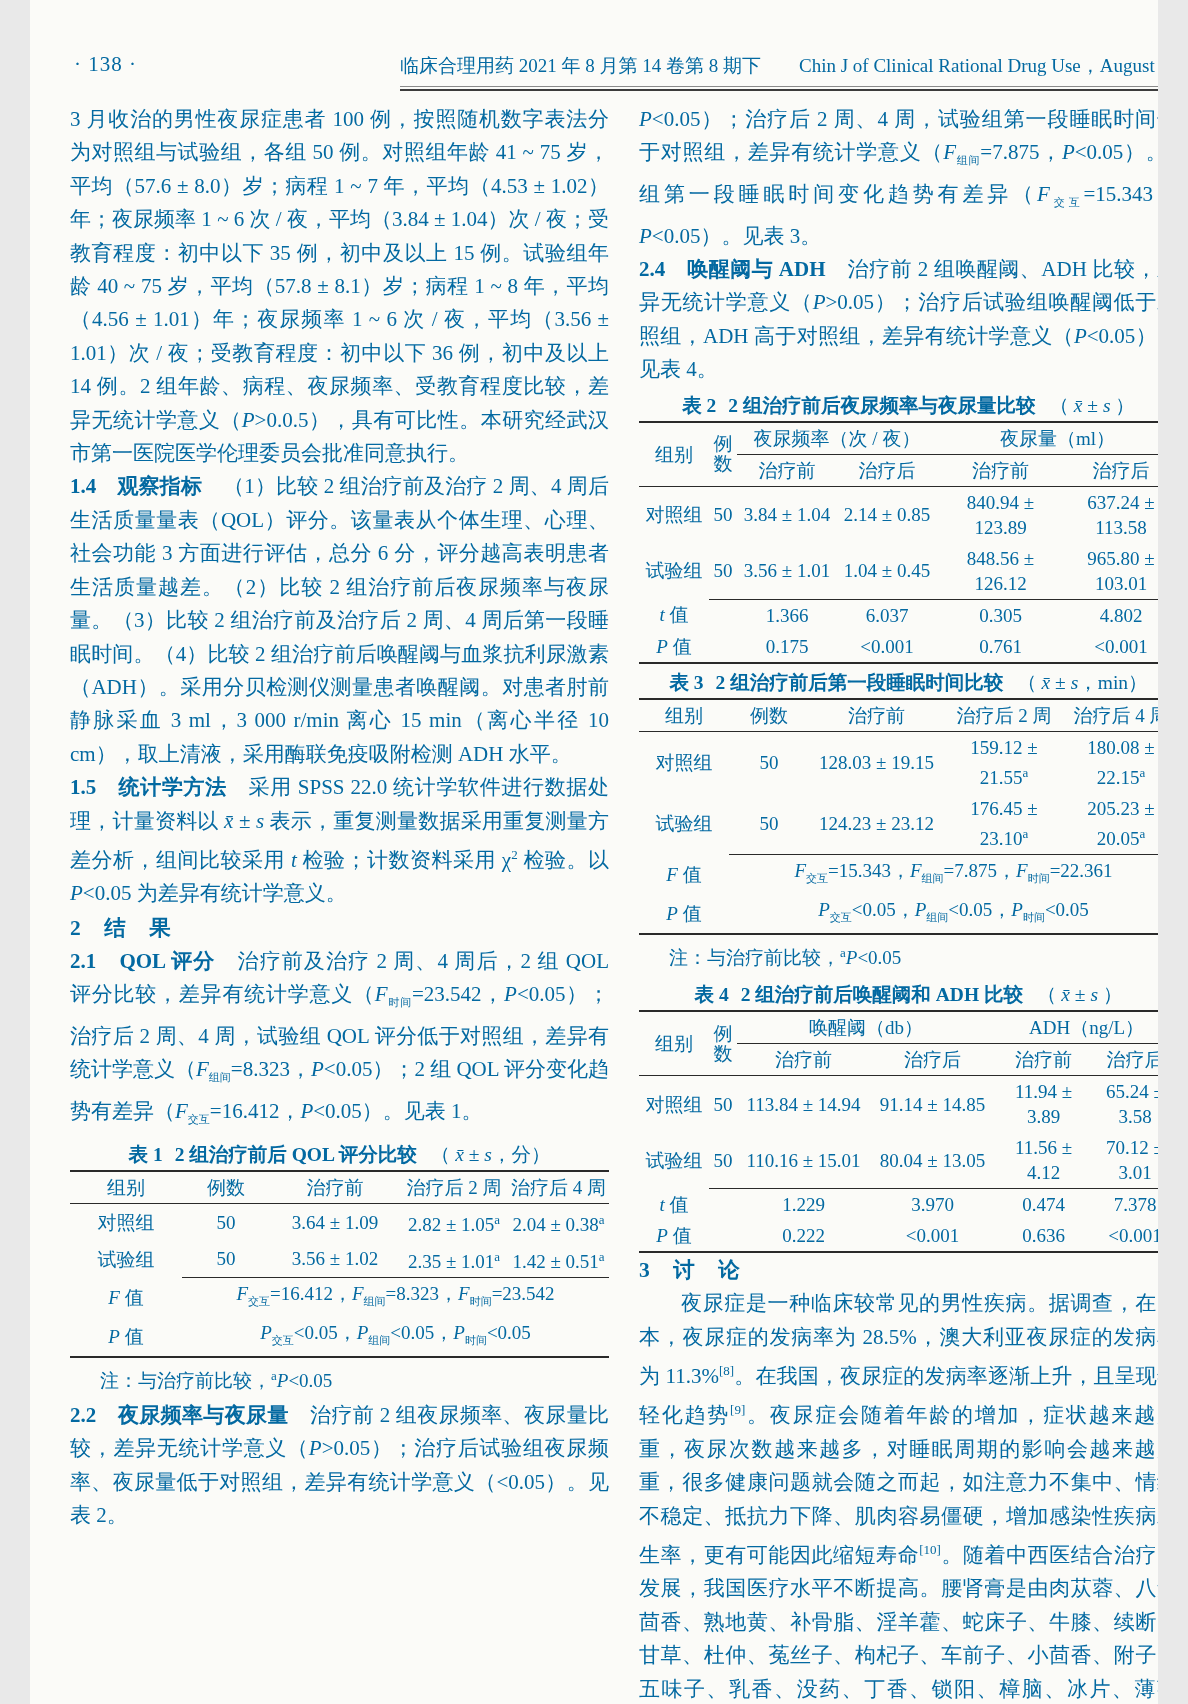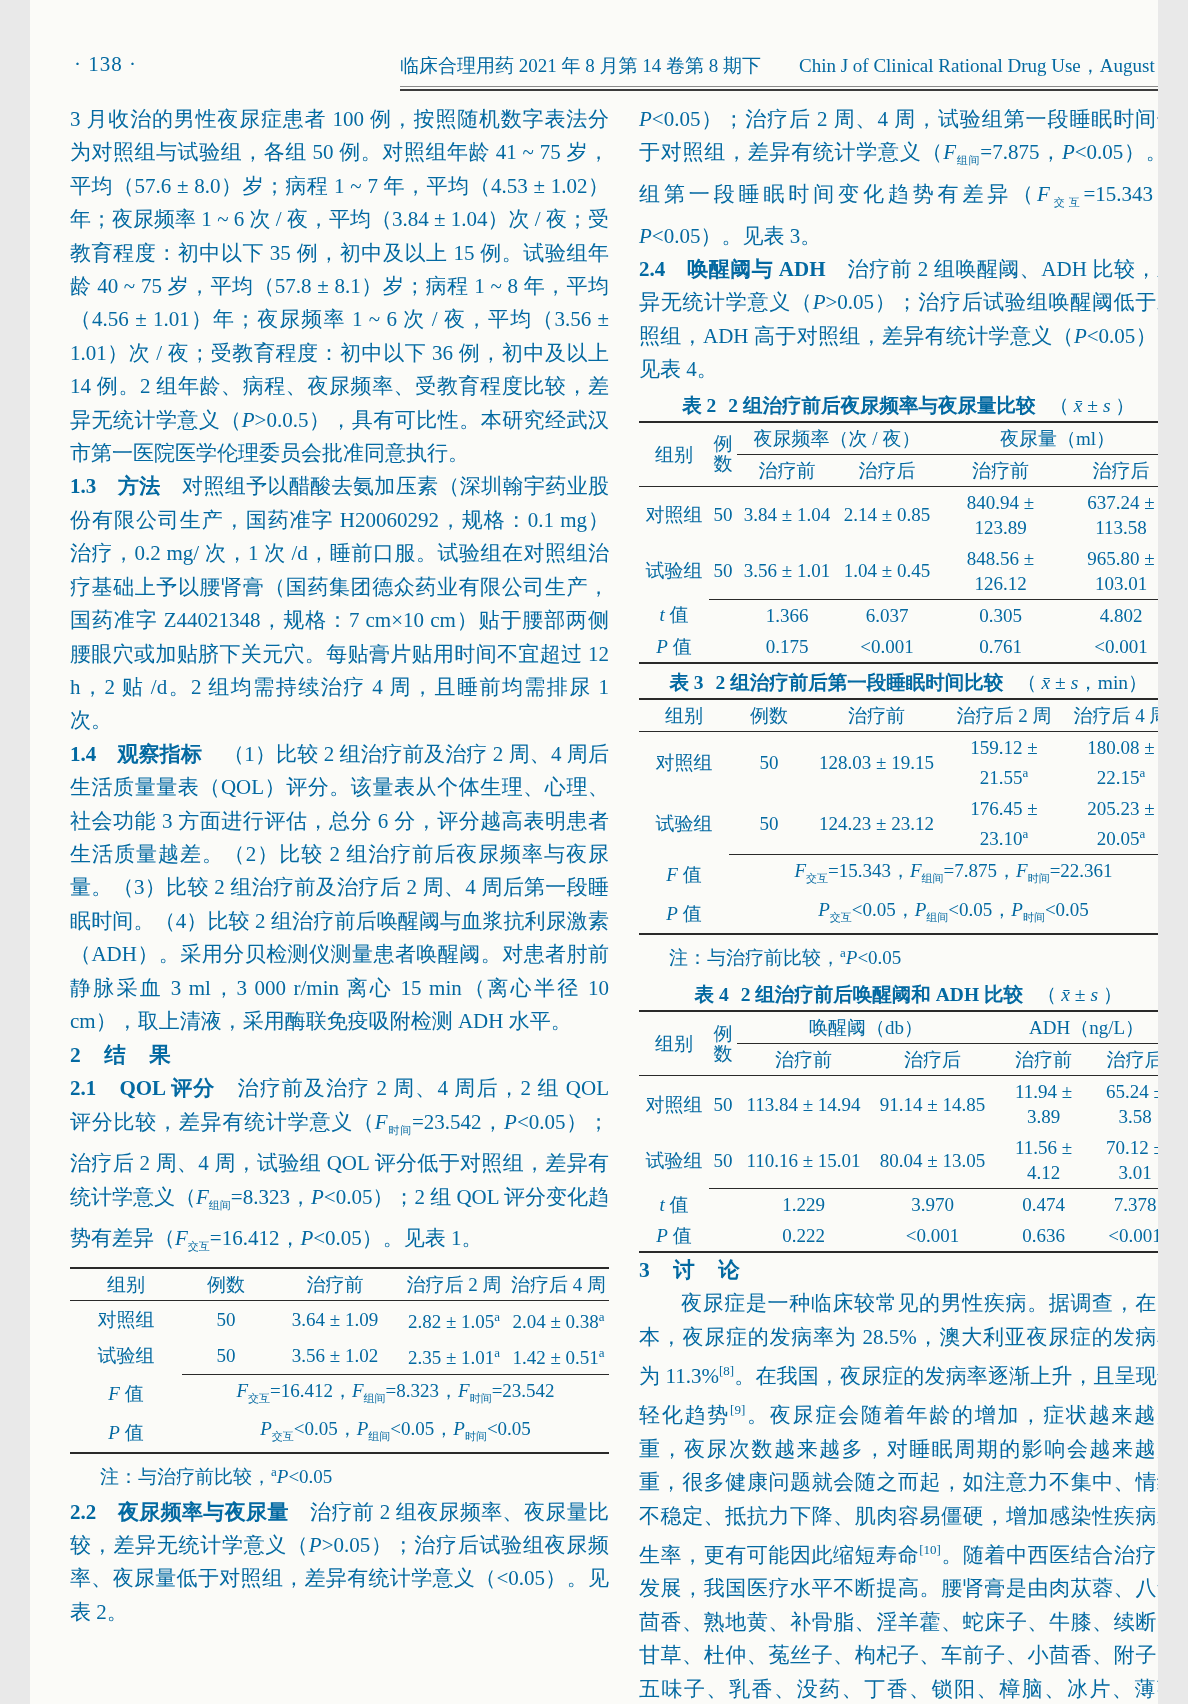--- a/index.html
+++ b/index.html
@@ -47,26 +47,29 @@
   <header>
     <div class="pagenum">· 138 ·</div>
     <div class="journal">临床合理用药 2021 年 8 月第 14 卷第 8 期下　　Chin J of Clinical Rational Drug Use，August 2021，Vol.14 No.8C</div>
     <div class="headrule"></div>
   </header>
 
   <div class="cols">
 
     <div class="col">
       <p>3 月收治的男性夜尿症患者 100 例，按照随机数字表法分为对照组与试验组，各组 50 例。对照组年龄 41 ~ 75 岁，平均（57.6 ± 8.0）岁；病程 1 ~ 7 年，平均（4.53 ± 1.02）年；夜尿频率 1 ~ 6 次 / 夜，平均（3.84 ± 1.04）次 / 夜；受教育程度：初中以下 35 例，初中及以上 15 例。试验组年龄 40 ~ 75 岁，平均（57.8 ± 8.1）岁；病程 1 ~ 8 年，平均（4.56 ± 1.01）年；夜尿频率 1 ~ 6 次 / 夜，平均（3.56 ± 1.01）次 / 夜；受教育程度：初中以下 36 例，初中及以上 14 例。2 组年龄、病程、夜尿频率、受教育程度比较，差异无统计学意义（<i>P</i>&gt;0.0.5），具有可比性。本研究经武汉市第一医院医学伦理委员会批准同意执行。</p>
-      <p><b>1.3　方法</b>　对照组予以醋酸去氨加压素（深圳翰宇药业股份有限公司生产，国药准字 H20060292，规格：0.1 mg）治疗，0.2 mg/ 次，1 次 /d，睡前口服。试验组在对照组治疗基础上予以腰肾膏（国药集团德众药业有限公司生产，国药准字 Z44021348，规格：7 cm×10 cm）贴于腰部两侧腰眼穴或加贴脐下关元穴。每贴膏片贴用时间不宜超过 12 h，2 贴 /d。2 组均需持续治疗 4 周，且睡前均需排尿 1 次。</p>
       <p><b>1.4　观察指标</b>　（1）比较 2 组治疗前及治疗 2 周、4 周后生活质量量表（QOL）评分。该量表从个体生理、心理、社会功能 3 方面进行评估，总分 6 分，评分越高表明患者生活质量越差。（2）比较 2 组治疗前后夜尿频率与夜尿量。（3）比较 2 组治疗前及治疗后 2 周、4 周后第一段睡眠时间。（4）比较 2 组治疗前后唤醒阈与血浆抗利尿激素（ADH）。采用分贝检测仪测量患者唤醒阈。对患者肘前静脉采血 3 ml，3 000 r/min 离心 15 min（离心半径 10 cm），取上清液，采用酶联免疫吸附检测 ADH 水平。</p>
+      <p><b>1.5　统计学方法</b>　采用 SPSS 22.0 统计学软件进行数据处理，计量资料以 <i>x̄</i> ± <i>s</i> 表示，重复测量数据采用重复测量方差分析，组间比较采用 <i>t</i> 检验；计数资料采用 χ<sup>2</sup> 检验。以 <i>P</i>&lt;0.05 为差异有统计学意义。</p>
       <h2 class="sec">2　结　果</h2>
       <p><b>2.1　QOL 评分</b>　治疗前及治疗 2 周、4 周后，2 组 QOL 评分比较，差异有统计学意义（<i>F</i><sub>时间</sub>=23.542，<i>P</i>&lt;0.05）；治疗后 2 周、4 周，试验组 QOL 评分低于对照组，差异有统计学意义（<i>F</i><sub>组间</sub>=8.323，<i>P</i>&lt;0.05）；2 组 QOL 评分变化趋势有差异（<i>F</i><sub>交互</sub>=16.412，<i>P</i>&lt;0.05）。见表 1。</p>
 
       <div class="tbl">
+        <div class="tbl-caption">
+          <b>表 1</b><span class="cap-title">2 组治疗前后 QOL 评分比较</span><span class="unit">（ <i>x̄</i> ± <i>s</i>，分）</span>
+        </div>
         <table class="datatable">
           <colgroup>
               <col style="width:112px">
               <col style="width:88px">
               <col style="width:130px">
               <col style="width:108px">
               <col style="width:101px">
             </colgroup>
           <thead>
             <tr class="single">

